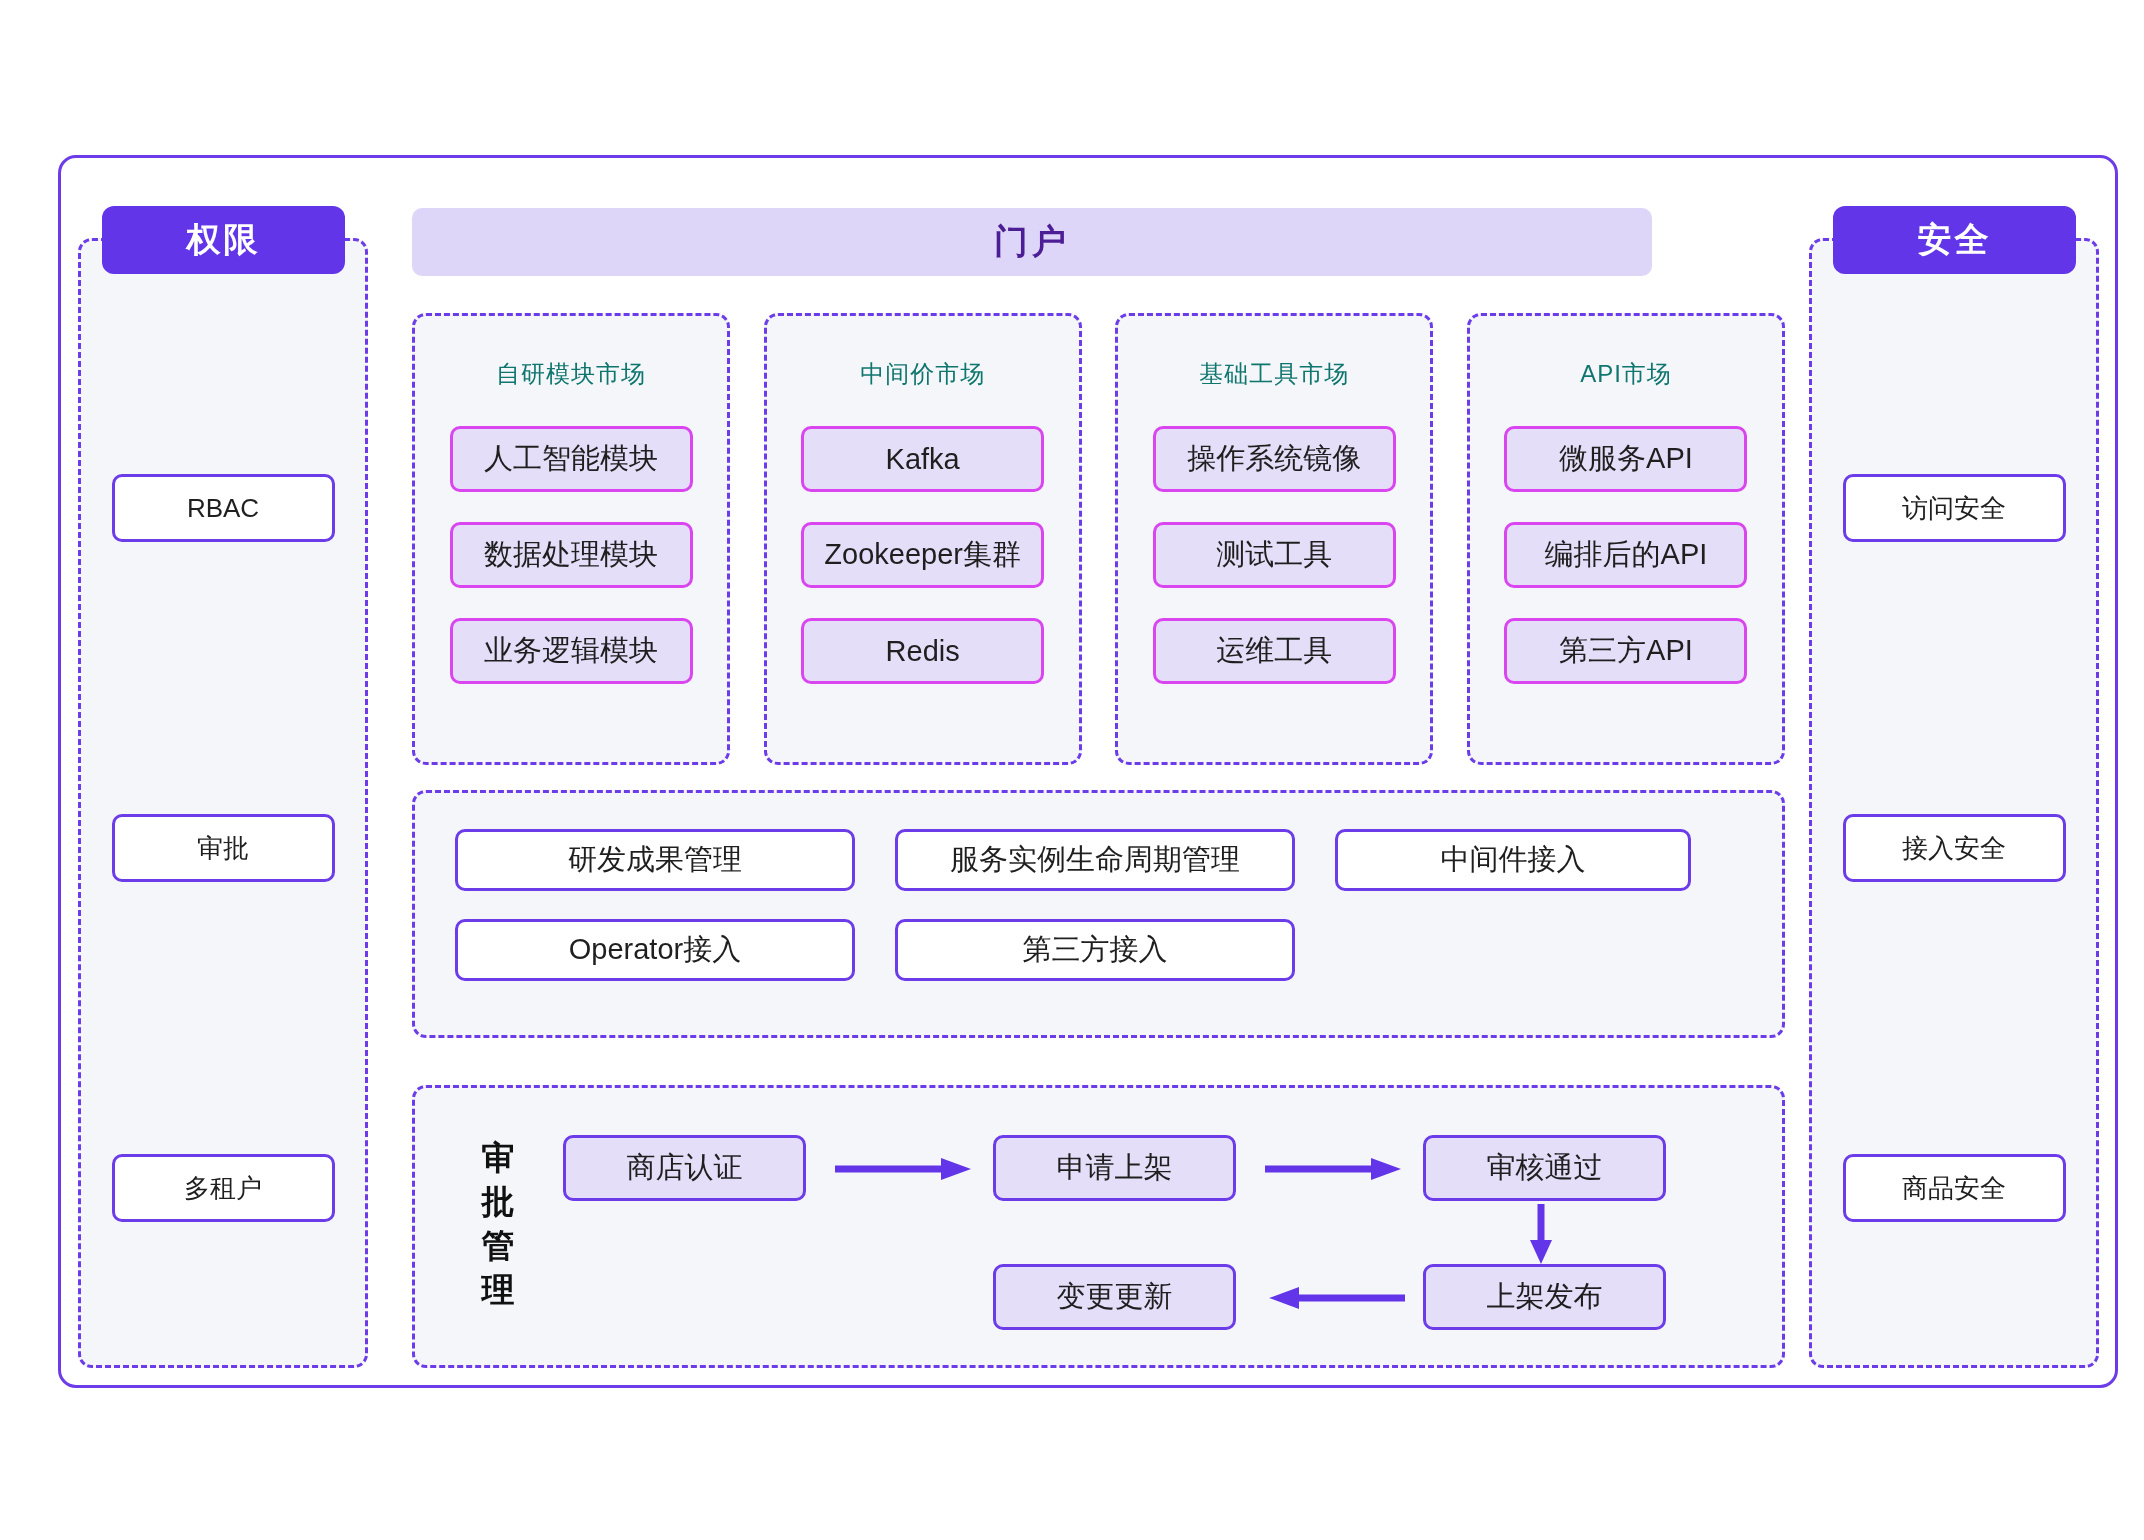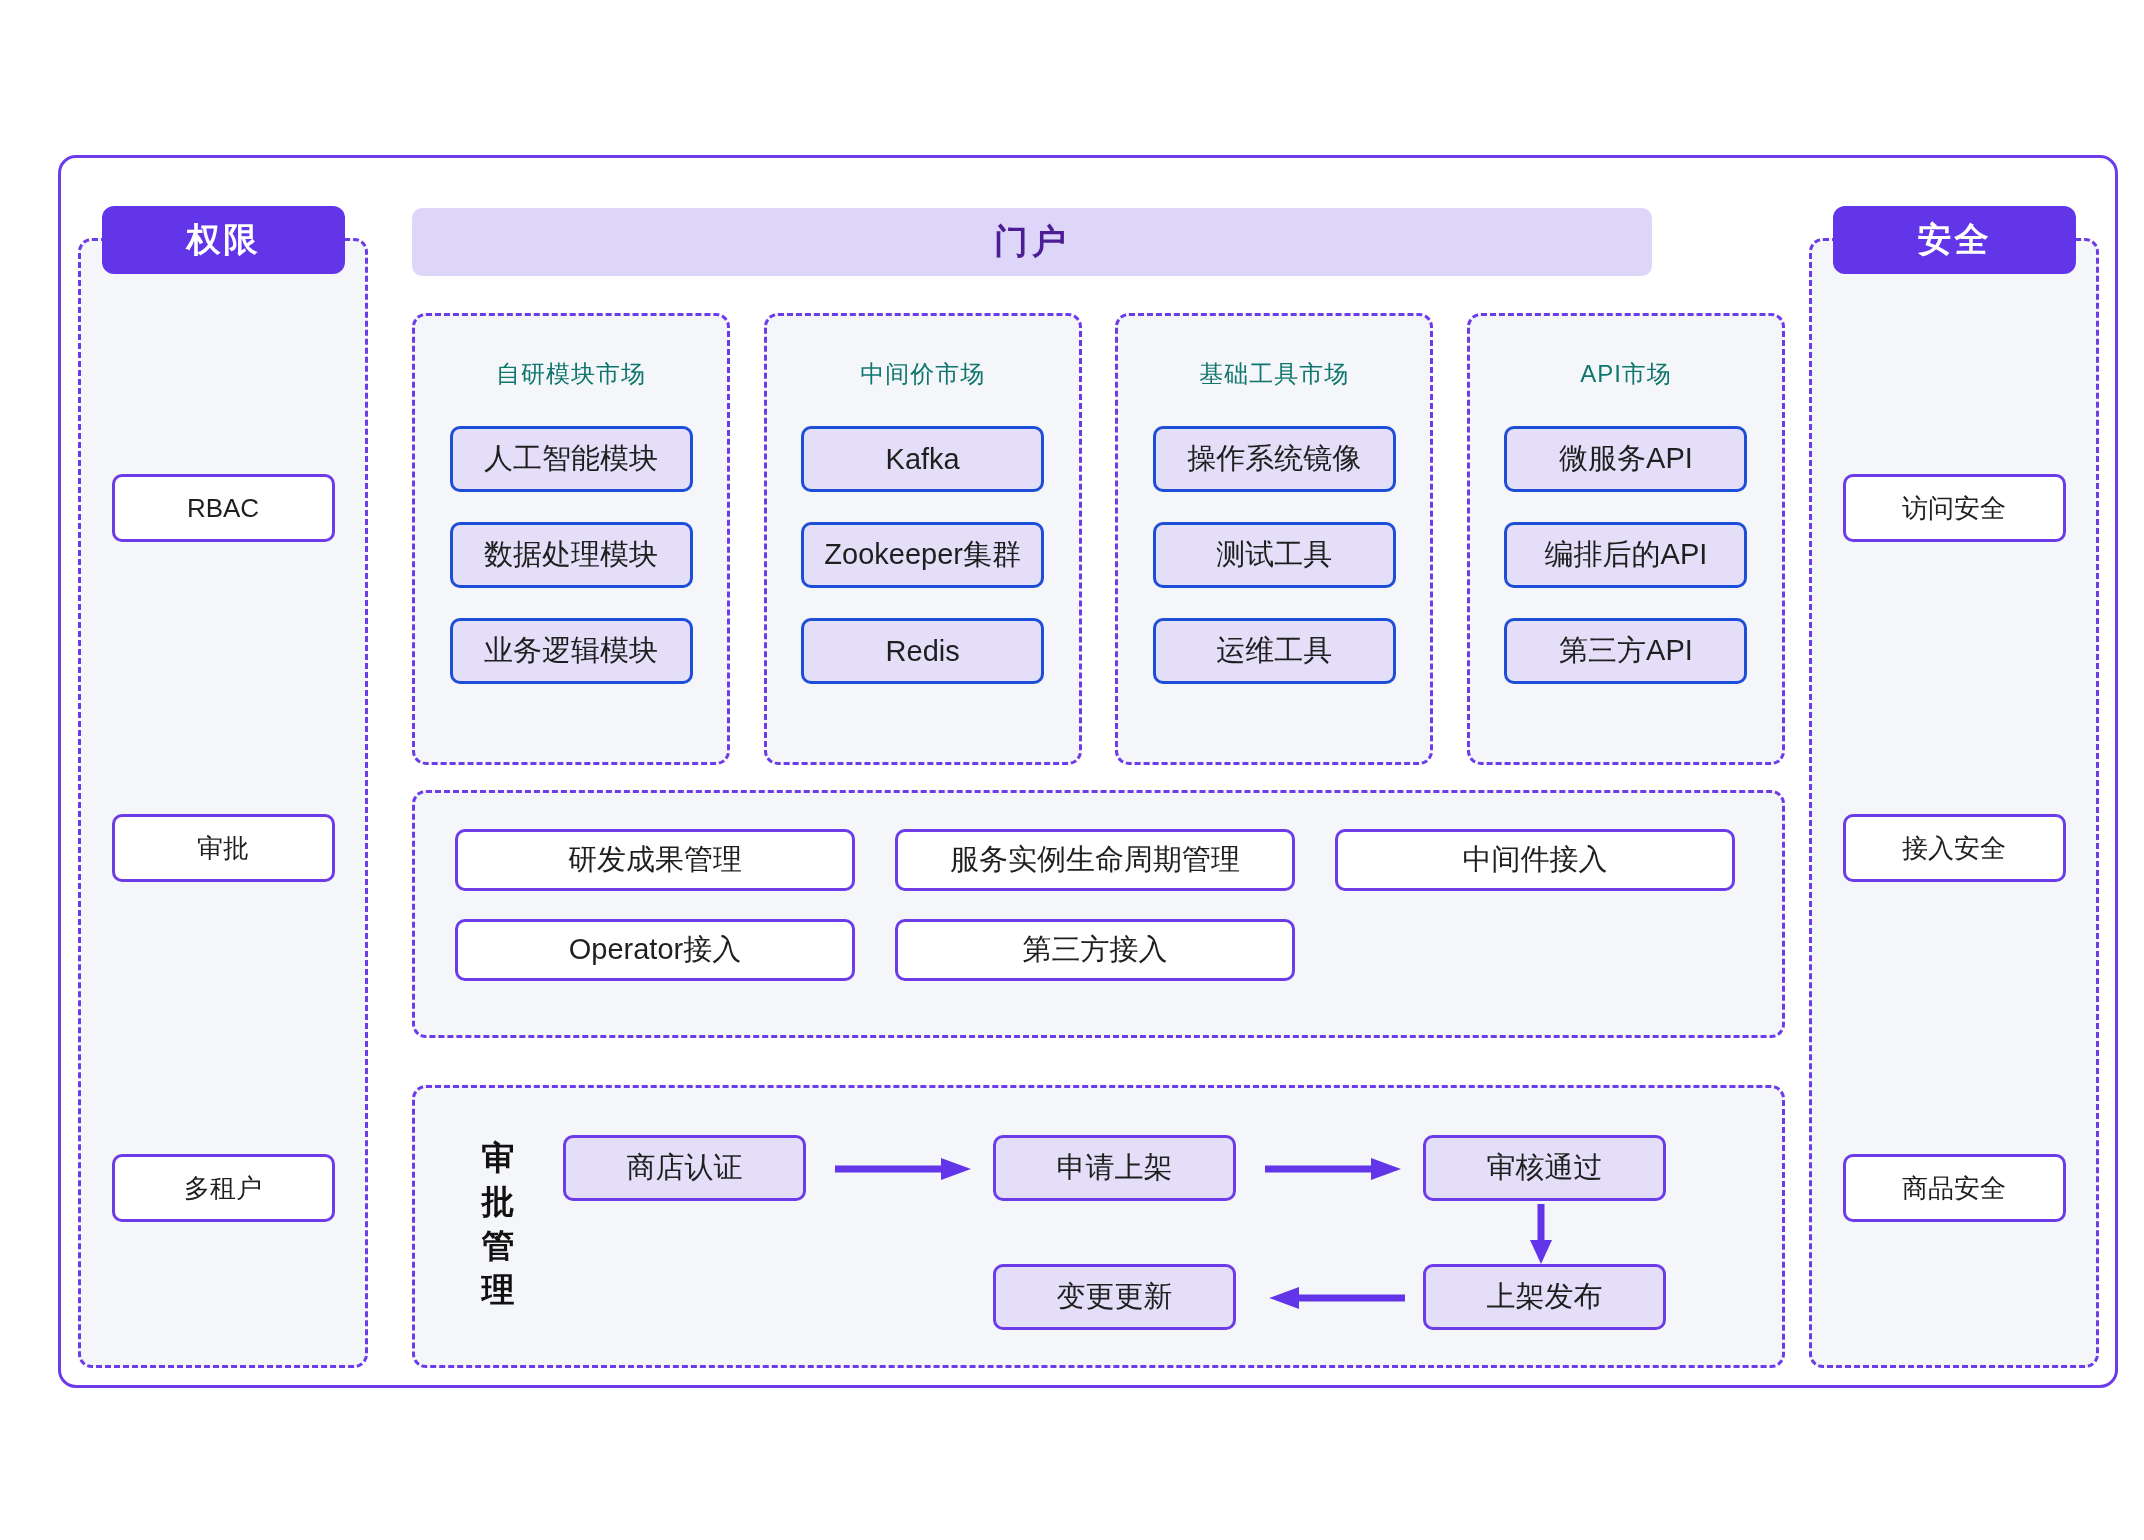--- a/index.html
+++ b/index.html
@@ -140,21 +140,21 @@
     font-size: 24px;
     font-weight: normal;
     color: #0f766e;
     letter-spacing: 1px;
     margin-bottom: 36px;
   }
   .market-chip {
     width: 243px;
     height: 66px;
     background: #e5def9;
-    border: 3px solid #1d4ed8;
+    border: 3px solid #d946ef;
     border-radius: 10px;
     display: flex;
     align-items: center;
     justify-content: center;
     font-size: 29px;
     color: #1f1f1f;
     margin-bottom: 30px;
     box-sizing: border-box;
   }
 
@@ -184,21 +184,21 @@
     border-radius: 10px;
     display: flex;
     align-items: center;
     justify-content: center;
     font-size: 29px;
     color: #1f1f1f;
     box-sizing: border-box;
   }
   .cap-w1 { width: 400px; }
   .cap-w2 { width: 400px; }
-  .cap-w3 { width: 400px; }
+  .cap-w3 { width: 356px; }
 
   
   .approval-section {
     position: absolute;
     left: 396px;
     top: 1085px;
     width: 1373px;
     height: 283px;
     border: 3px dashed #6c3ce9;
     border-radius: 14px;

